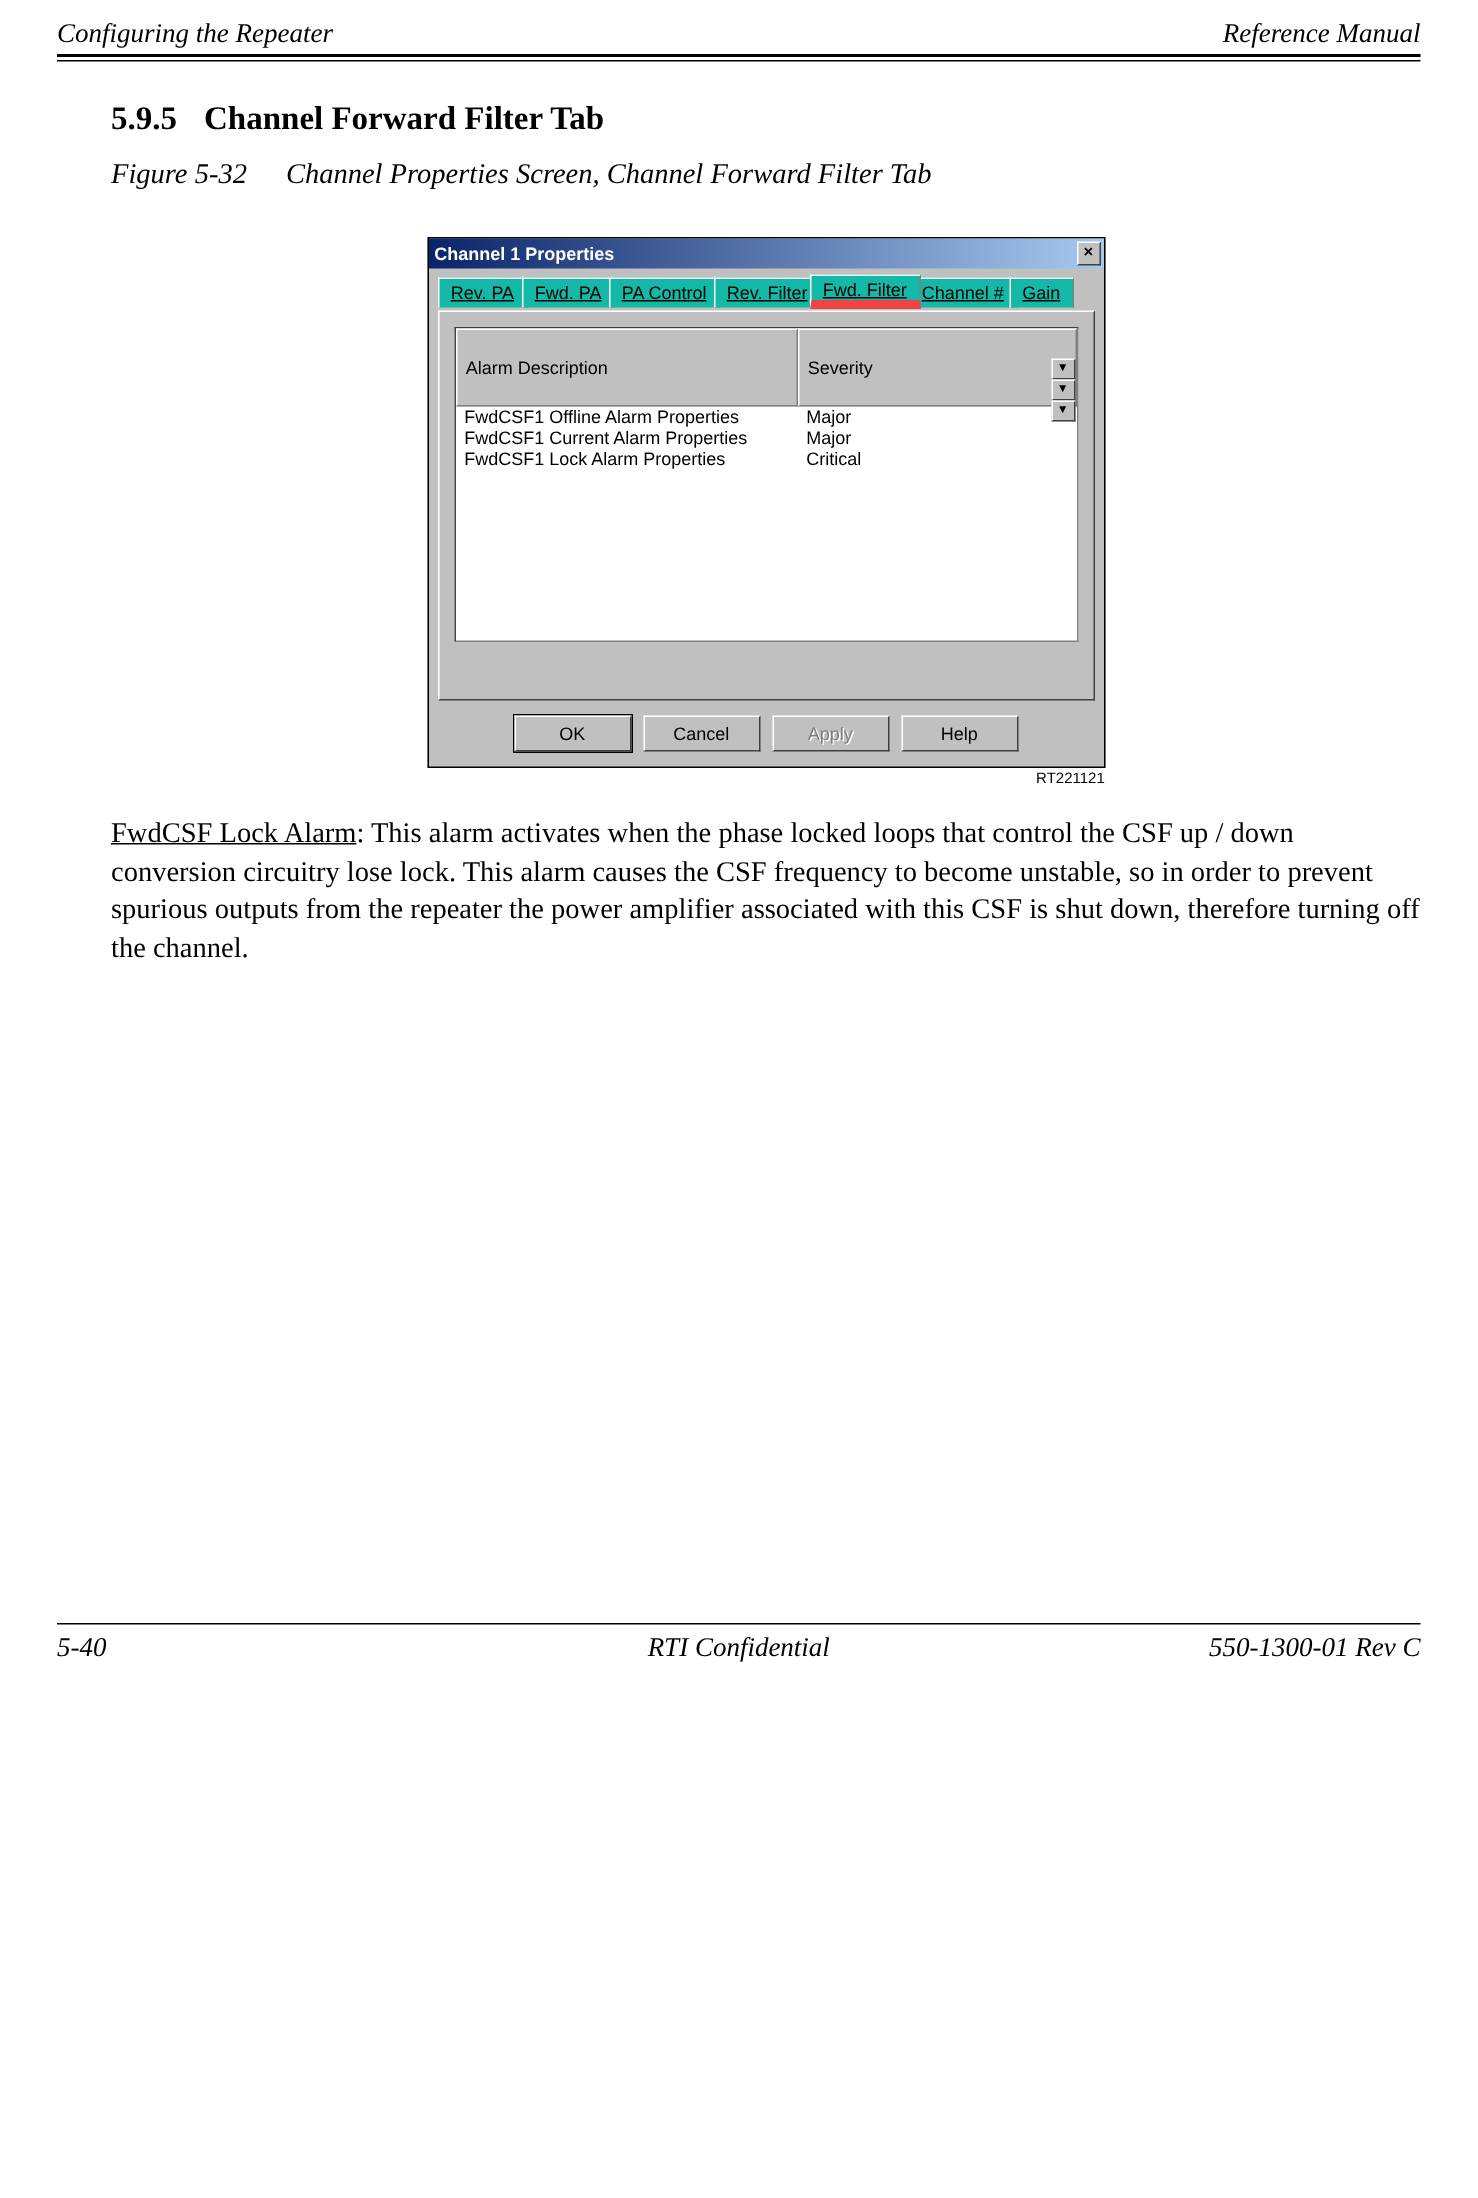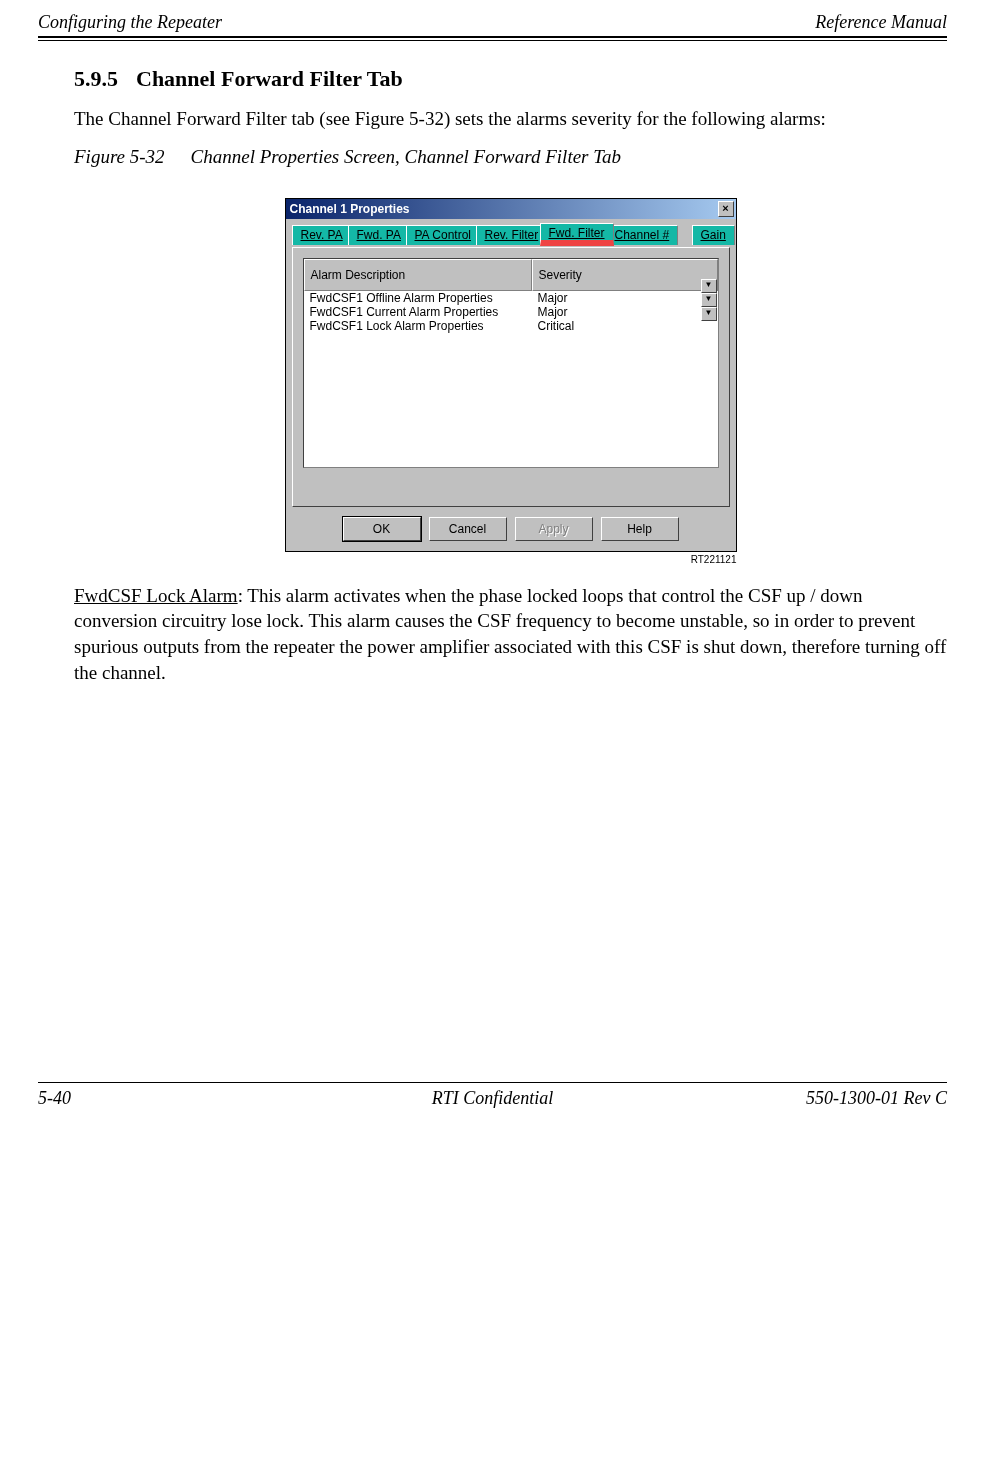--- a/index.html
+++ b/index.html
@@ -29,21 +29,21 @@
   .titlebar .close { position: absolute; right: 2px; top: 2px; width: 16px; height: 16px; background: #c0c0c0; border: 1px solid #fff; border-right-color:#404040; border-bottom-color:#404040; font-family: Arial, sans-serif; font-size: 11px; line-height: 12px; text-align: center; color:#000; }
 
   .tabstrip { position: relative; margin: 6px 6px 0 6px; height: 22px; }
   .tab { position: absolute; top: 0; height: 20px; background:#14b8a6; border:1px solid #808080; border-bottom:none; border-top-color:#fff; border-left-color:#fff; font-size:12px; padding:2px 8px 0 8px; white-space:nowrap;text-decoration:underline; }
   .tab.active { top:-2px; height:23px; z-index:3; border-bottom:6px solid #ef4444; }
 
   .tabpanel { margin:0 6px 6px 6px; background:#c0c0c0; border:1px solid #fff; border-right-color:#404040; border-bottom-color:#404040; padding:10px; height:260px; }
 
   .listbox { background:#fff; border:1px solid #808080; border-top-color:#404040; border-left-color:#404040; height:210px; position:relative; font-size:12px; }
   .listhdr { display:flex; }
-  .colhdr { background:#c0c0c0; border:1px solid #fff; border-right-color:#808080; border-bottom-color:#808080; padding:8px 6px; font-size:12px; }
+  .colhdr { background:#c0c0c0; border:1px solid #fff; border-right-color:#808080; border-bottom-color:#808080; padding:18px 6px; font-size:12px; }
   .colA { flex:0 0 228px; }
   .colB { flex:1 1 auto; }
   .row { display:flex; padding:0 0 0 0; }
   .row .cA { flex:0 0 234px; padding-left:6px; }
   .row .cB { flex:1 1 auto; }
   .dropbtns { position:absolute; right:1px; top:20px; width:16px; }
   .db { width:16px; height:14px; background:#c0c0c0; border:1px solid #fff; border-right-color:#404040; border-bottom-color:#404040; font-size:8px; line-height:10px; text-align:center; margin-bottom:0; }
 
   .btnrow { display:flex; justify-content:center; gap:8px; padding:4px 0 10px 0; }
   .wbtn { width:78px; height:24px; background:#c0c0c0; border:1px solid #fff; border-right-color:#404040; border-bottom-color:#404040; font-family:Tahoma,Arial,sans-serif; font-size:12px; text-align:center; line-height:22px; }
@@ -67,41 +67,40 @@
     <span class="right">Reference Manual</span>
   </div>
   <div class="hdr-rule"></div>
 
   <div class="content">
 
     <div class="sec-head">
       <span class="num">5.9.5</span><span>Channel Forward Filter Tab</span>
     </div>
 
-    <p class="body-p">The Channel Forward Filter tab (see Figure 5-32) sets the alarms severity for the following alarms:</p>
 
     <p class="fig-cap">
       <span class="fignum">Figure 5-32</span><span>Channel Properties Screen, Channel Forward Filter Tab</span>
     </p>
 
     <div class="dialog-wrap">
       <div class="dialog">
         <div class="titlebar">
           <span class="tb-title">Channel 1 Properties</span>
           <div class="close">×</div>
         </div>
 
         <div class="tabstrip">
           <div class="tab" style="left:0px;"><span>Rev. PA</span></div>
           <div class="tab" style="left:56px;"><span>Fwd. PA</span></div>
           <div class="tab" style="left:114px;"><span>PA Control</span></div>
           <div class="tab" style="left:184px;"><span>Rev. Filter</span></div>
           <div class="tab active" style="left:248px;"><span>Fwd. Filter</span></div>
           <div class="tab" style="left:314px;"><span>Channel #</span></div>
-          <div class="tab" style="left:400px;"><span>Gain</span></div>
+          <div class="tab" style="left:381px;"><span>Gain</span></div>
         </div>
 
         <div class="tabpanel">
           <div class="listbox">
             <div class="listhdr">
               <div class="colhdr colA">Alarm Description</div>
               <div class="colhdr colB">Severity</div>
             </div>
             <div class="row">
               <div class="cA">FwdCSF1 Offline Alarm Properties</div>

